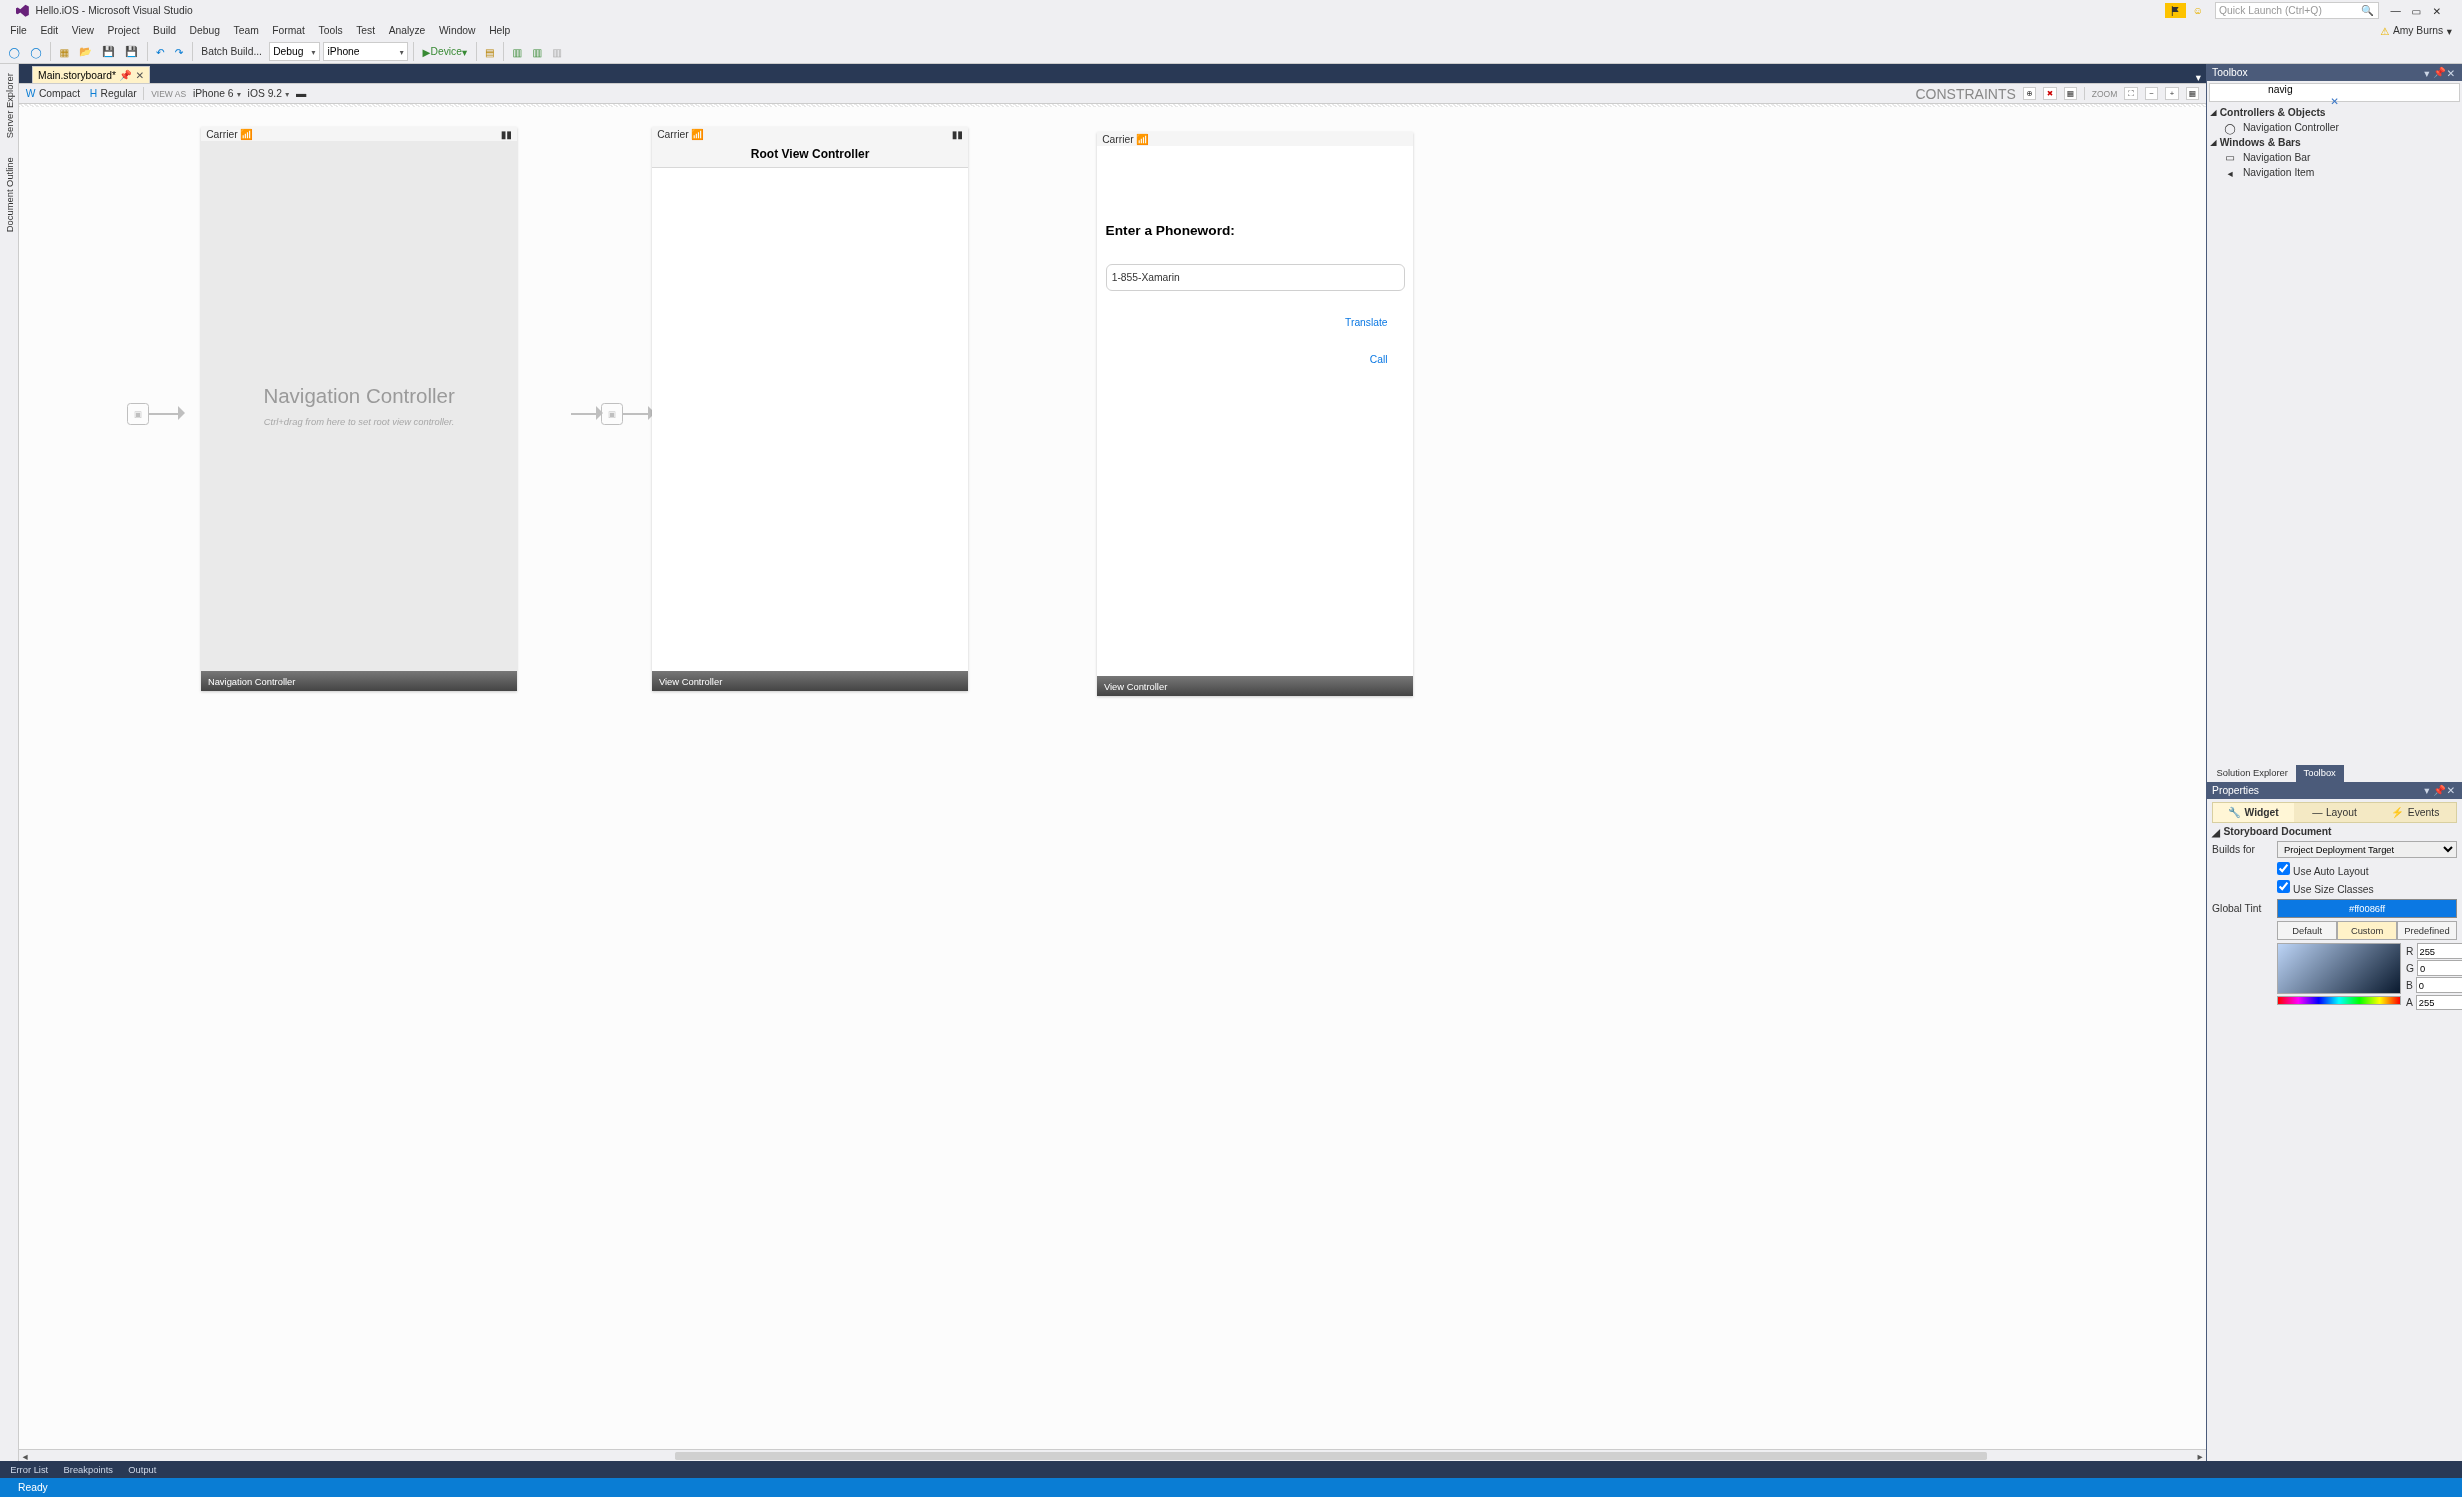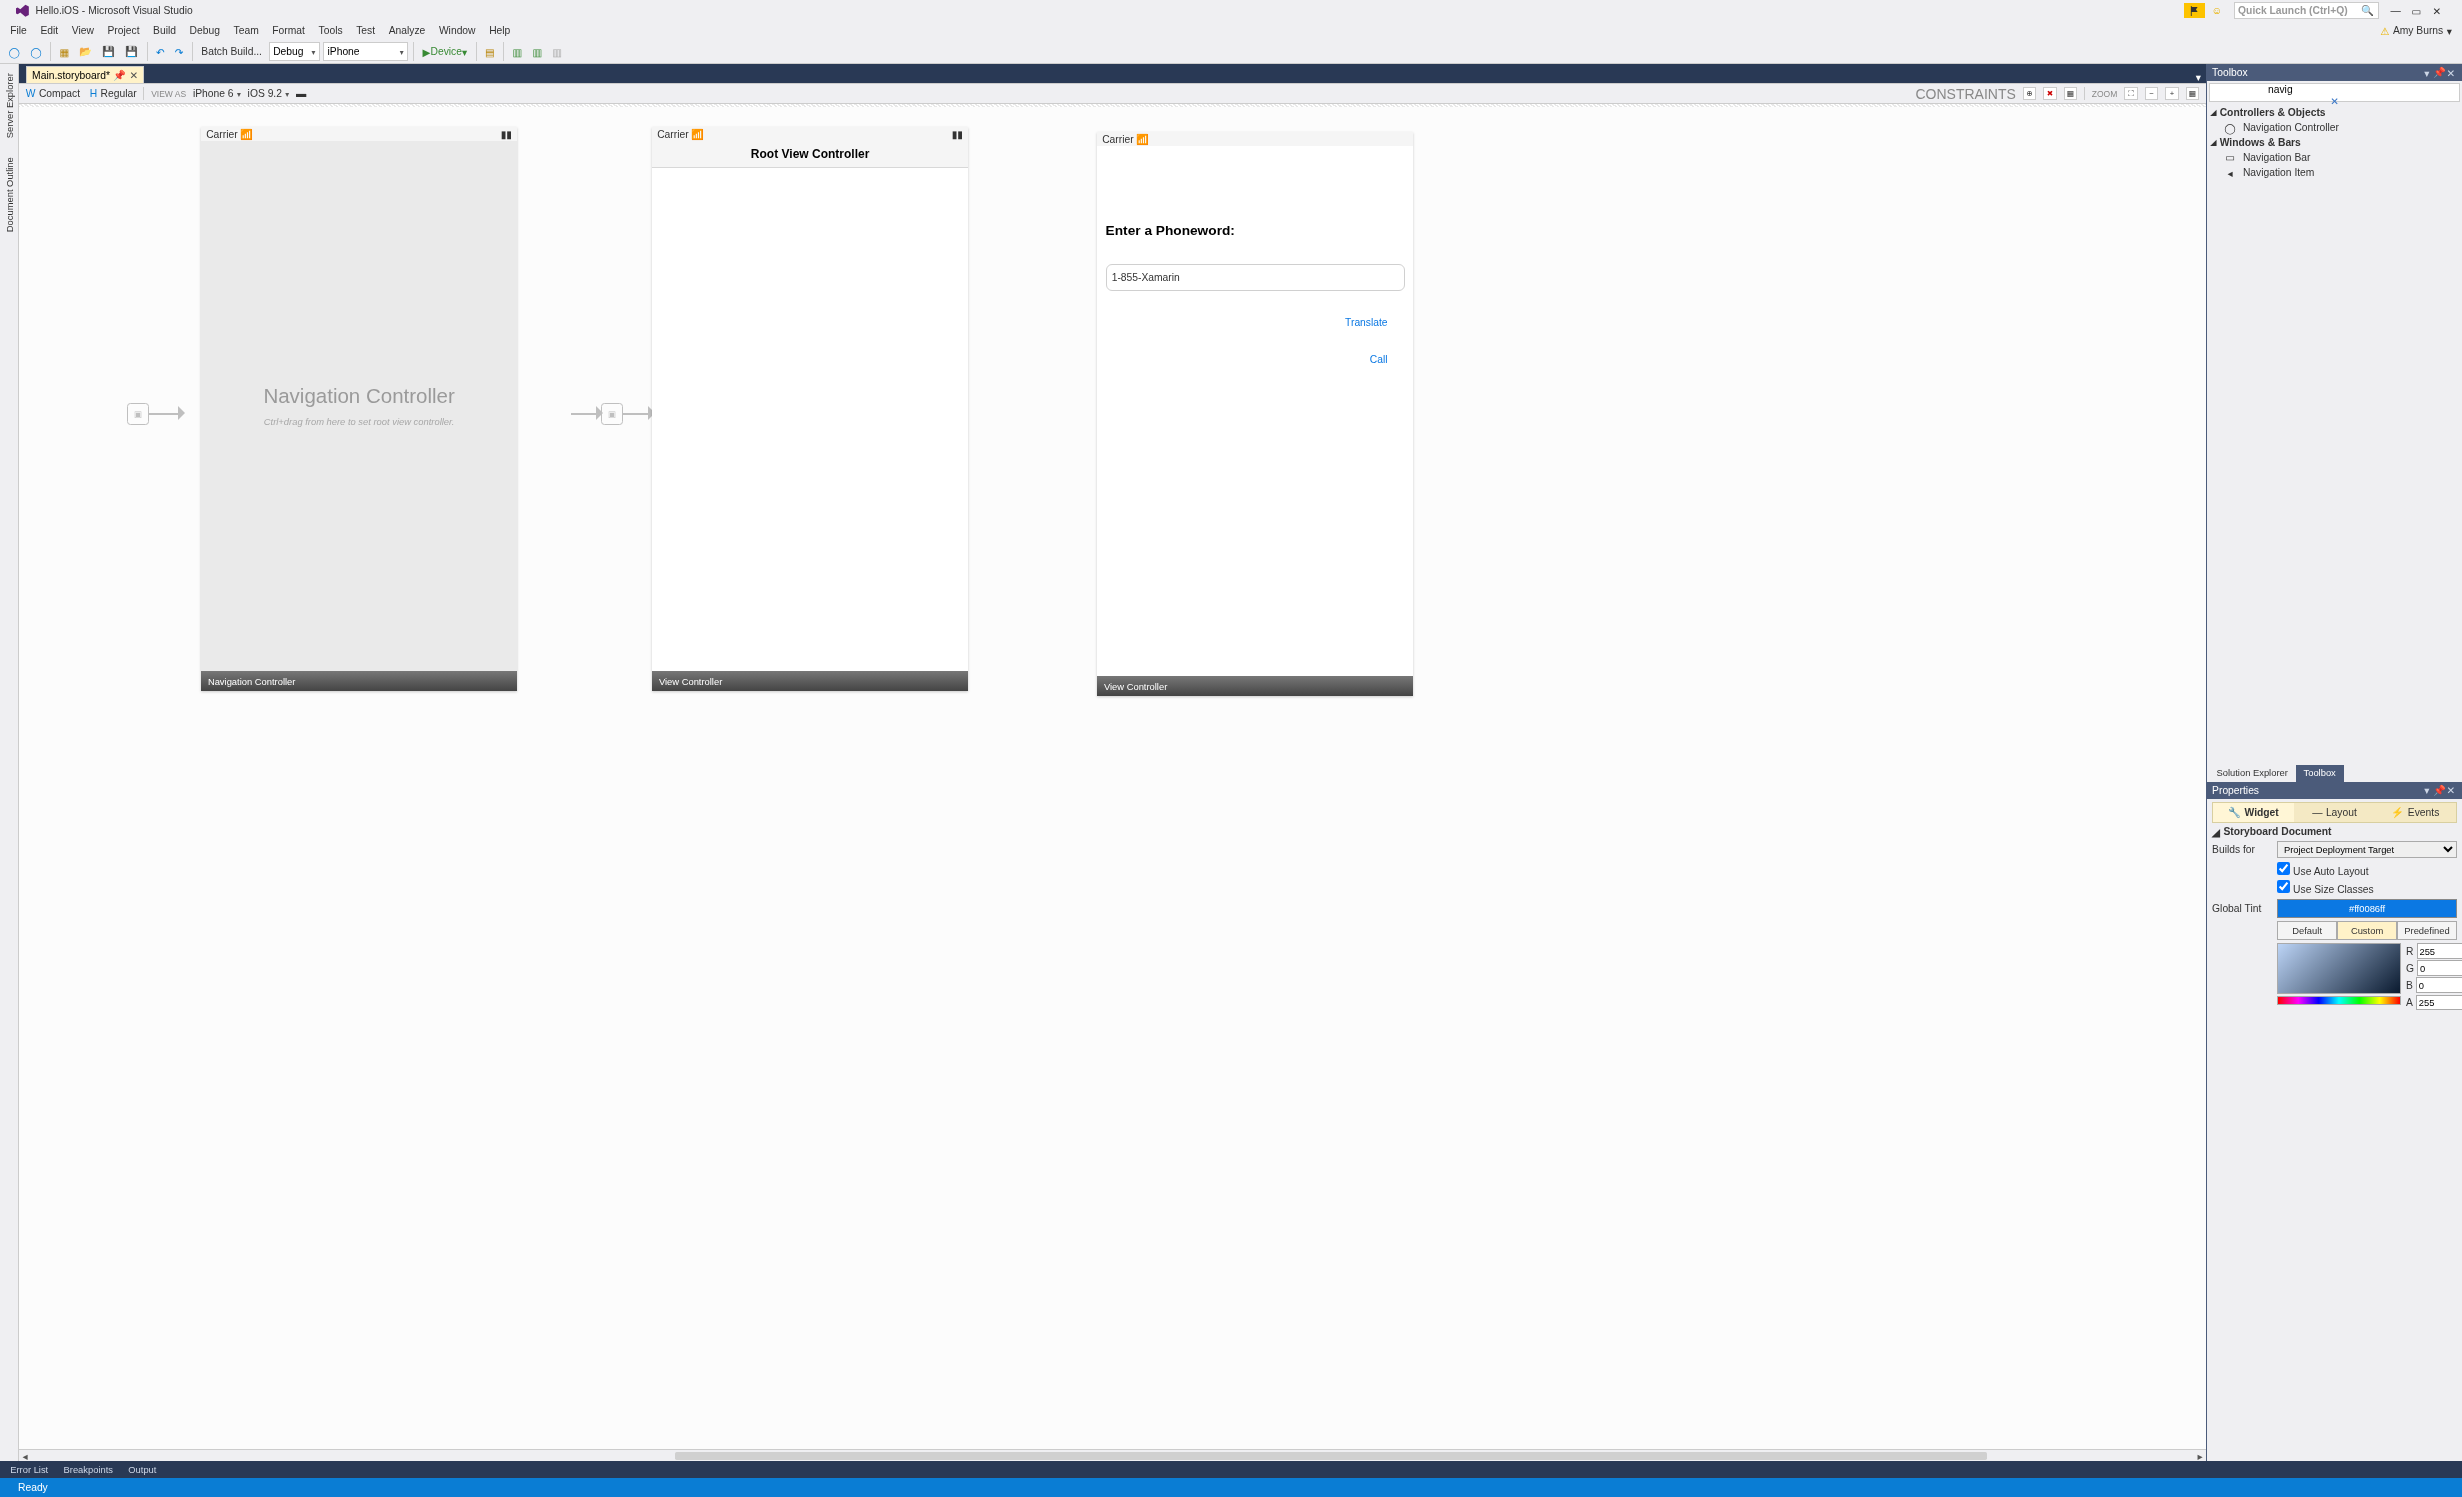--- a/index.html
+++ b/index.html
@@ -6,21 +6,21 @@
 html, body { width: 100%; height: 100%; overflow: hidden; }
 body { display: flex; flex-direction: column; background: #eee; }
 
 
 .title-bar { height: 21.4px; background: #efeff2; display: flex; align-items: center; padding: 0 15px; user-select: none; }
 .title-bar .vs-logo { width: 15.4px; height: 15.4px; margin-right: 5.1px; display: inline-flex; align-items: center; justify-content: center; color: #68217a; }
 .title-bar .title { color: #333; }
 .title-bar .spacer { flex: 1; }
 .title-bar .flag { width: 20.5px; height: 15.4px; background: #fdc300; display: flex; align-items: center; justify-content: center; margin-right: 1.7px; }
 .title-bar .smiley { width: 20.5px; height: 15.4px; background: #efeff2; display: flex; align-items: center; justify-content: center; color: #e8b200; }
-.title-bar .quick-launch { width: 145px; height: 17px; border: 0.9px solid #ccc; background: #fff; margin: 0 6.8px; display: flex; align-items: center; padding: 0 3.4px; color: #999; font-weight: bold; }
+.title-bar .quick-launch { width: 164px; height: 17px; border: 0.9px solid #ccc; background: #fff; margin: 0 6.8px; display: flex; align-items: center; padding: 0 3.4px; color: #999; }
 .title-bar .quick-launch .ql-text { flex: 1; }
 .title-bar .win-btn { width: 20.5px; height: 15.4px; display: flex; align-items: center; justify-content: center; color: #333; }
 
 
 .menu-bar { height: 19px; background: #efeff2; display: flex; align-items: center; padding: 0 3.4px; }
 .menu-bar .menu-item { padding: 1.7px 6.8px; color: #333; cursor: default; }
 .menu-bar .user { margin-left: auto; display: flex; align-items: center; gap: 3.4px; color: #333; padding-right: 6.8px; }
 .menu-bar .user .warn { color: #e8b200; }
 
 
@@ -35,21 +35,21 @@
 
 .main { flex: 1; display: flex; overflow: hidden; }
 
 
 .side-tabs { width: 19px; background: #efeff2; border-right: 0.9px solid #ccc; display: flex; flex-direction: column; align-items: center; padding-top: 3.4px; gap: 8.5px; }
 .side-tabs .side-tab { writing-mode: vertical-rl; transform: rotate(180deg); padding: 5.1px 1.7px; color: #333; font-size: 9.4px; }
 
 
 .doc-well { flex: 1; display: flex; flex-direction: column; background: #293955; }
 
-.doc-tabs { height: 19px; background: #293955; display: flex; align-items: flex-end; padding-left: 7px; }
+.doc-tabs { height: 19px; background: #293955; display: flex; align-items: flex-end; padding-left: 13px; }
 .doc-tab { height: 17px; background: #fff2c8; border: 0.9px solid #ccc; border-bottom: none; display: flex; align-items: center; padding: 0 5.1px; gap: 3.4px; font-size: 9.4px; position: relative; }
 .doc-tab .pin { color: #555; }
 .doc-tab .x { color: #555; }
 .doc-tabs .spacer { flex: 1; }
 .doc-tabs .drop { color: #fff; padding: 0 5.1px; }
 
 .designer-toolbar { height: 20.5px; background: #efeff2; border-top: 0.9px solid #ccc; border-bottom: 0.9px solid #ccc; display: flex; align-items: center; padding: 0 6.8px; gap: 6.8px; font-size: 9.4px; color: #333; }
 .designer-toolbar .part { display: flex; align-items: center; gap: 3.4px; }
 .designer-toolbar .part .caret::after { content: "▾"; font-size: 7.7px; color: #555; }
 .designer-toolbar .sep { width: 0.9px; height: 13.7px; background: #ccc; }

